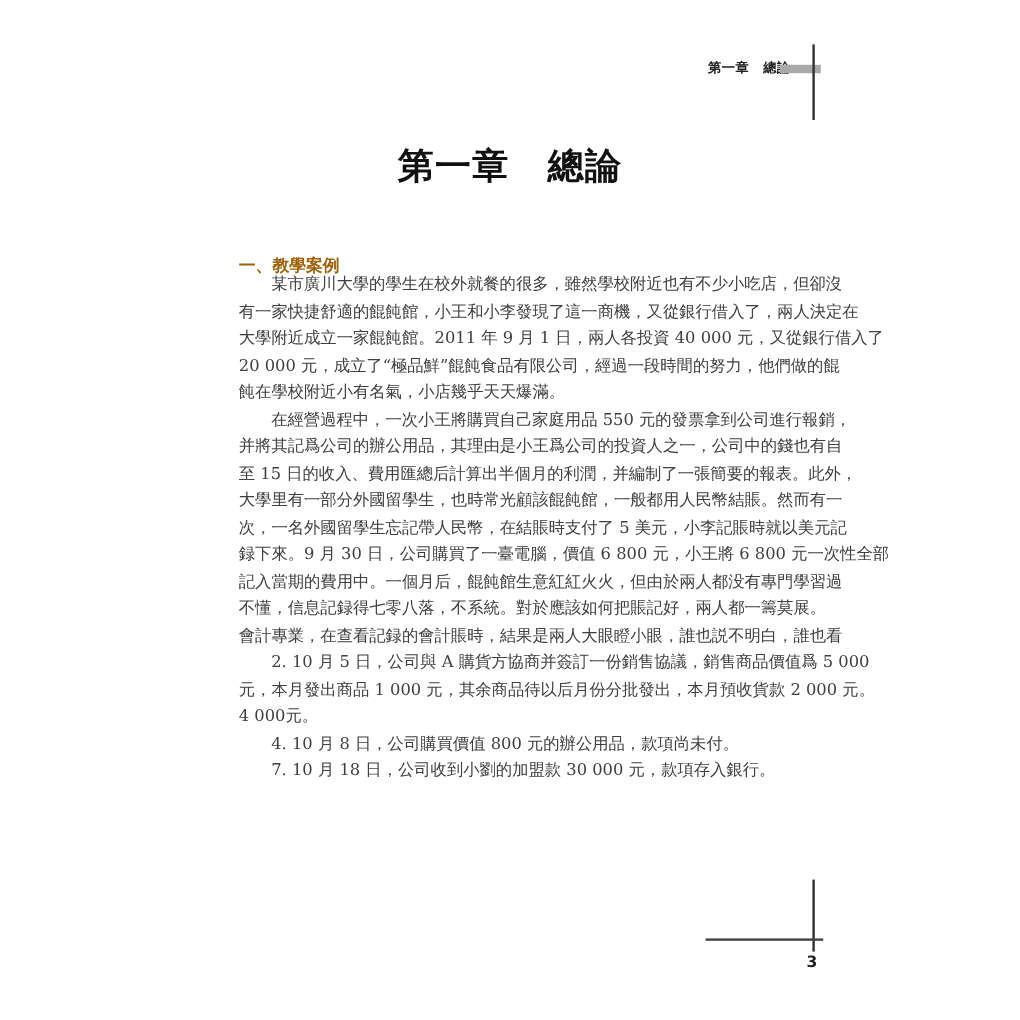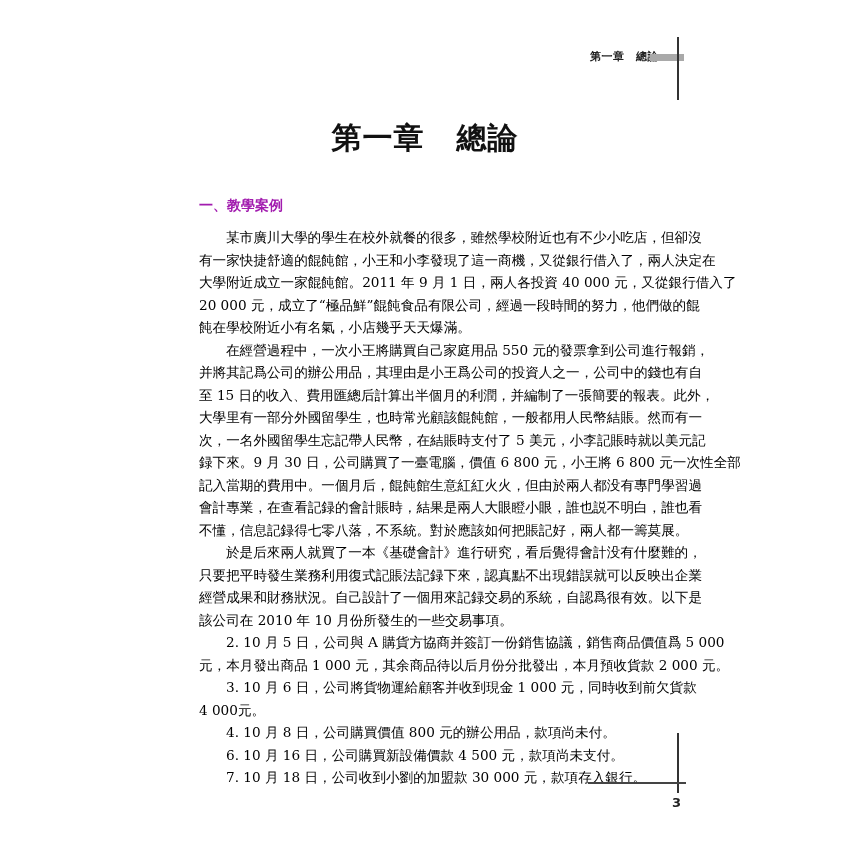--- a/index.html
+++ b/index.html
@@ -15,27 +15,27 @@
   }
   .header-bar { position: absolute; left: 650px; top: 54px; width: 34px; height: 7px; background: #a9a9a9; }
   .vline-top { position: absolute; left: 677px; top: 37px; width: 2px; height: 63px; background: #333; }
   .chapter-title {
     position: absolute; left: 0; width: 850px; top: 118px; text-align: center;
     font-size: 30px; font-weight: bold; letter-spacing: 1px; color: #111;
     font-family: "DejaVu Serif", "Liberation Serif", serif;
   }
   .chapter-title span.gap { display: inline-block; width: 32px; }
   .section-heading {
-    position: absolute; left: 199px; top: 197px; font-size: 14px; font-weight: bold;
-    font-family: "DejaVu Sans", "Liberation Sans", sans-serif; color: #a21caf;
+    position: absolute; left: 199px; top: 213px; font-size: 14px; font-weight: bold;
+    font-family: "DejaVu Sans", "Liberation Sans", sans-serif; color: #a16207;
   }
   .body { position: absolute; left: 199px; top: 226px; width: 460px; }
   .line {
     height: 22.5px; line-height: 22.5px; font-size: 13.6px; white-space: nowrap;
-    text-align: justify; text-align-last: justify; color: #000000;
+    text-align: justify; text-align-last: justify; color: #404040;
   }
   .line.indent { padding-left: 27px; }
   .line.last { text-align-last: left; }
   .vline-bottom { position: absolute; left: 677px; top: 733px; width: 2px; height: 60px; background: #333; }
   .hline-bottom { position: absolute; left: 588px; top: 782px; width: 98px; height: 2px; background: #444; }
   .page-number {
     position: absolute; left: 672px; top: 795px; font-size: 13px; font-weight: bold;
     font-family: "DejaVu Sans", "Liberation Sans", sans-serif; color: #222;
   }
 </style>
@@ -65,38 +65,30 @@
     </div>
 
     <div>
       <div class="line indent">在經營過程中，一次小王將購買自己家庭用品 550 元的發票拿到公司進行報銷，</div>
       <div class="line">并將其記爲公司的辦公用品，其理由是小王爲公司的投資人之一，公司中的錢也有自</div>
       <div class="line">至 15 日的收入、費用匯總后計算出半個月的利潤，并編制了一張簡要的報表。此外，</div>
       <div class="line">大學里有一部分外國留學生，也時常光顧該餛飩館，一般都用人民幣結賬。然而有一</div>
       <div class="line">次，一名外國留學生忘記帶人民幣，在結賬時支付了 5 美元，小李記賬時就以美元記</div>
       <div class="line">録下來。9 月 30 日，公司購買了一臺電腦，價值 6 800 元，小王將 6 800 元一次性全部</div>
       <div class="line">記入當期的費用中。一個月后，餛飩館生意紅紅火火，但由於兩人都没有專門學習過</div>
+      <div class="line last">不懂，信息記録得七零八落，不系統。對於應該如何把賬記好，兩人都一籌莫展。</div>
       <div class="line">會計專業，在查看記録的會計賬時，結果是兩人大眼瞪小眼，誰也説不明白，誰也看</div>
-      <div class="line last">不懂，信息記録得七零八落，不系統。對於應該如何把賬記好，兩人都一籌莫展。</div>
     </div>
 
-    <div>
-      <div class="line indent">於是后來兩人就買了一本《基礎會計》進行研究，看后覺得會計没有什麼難的，</div>
-      <div class="line">只要把平時發生業務利用復式記賬法記録下來，認真點不出現錯誤就可以反映出企業</div>
-      <div class="line">經營成果和財務狀況。自己設計了一個用來記録交易的系統，自認爲很有效。以下是</div>
-      <div class="line last">該公司在 2010 年 10 月份所發生的一些交易事項。</div>
-    </div>
 
     <div>
       <div class="line indent">2. 10 月 5 日，公司與 A 購貨方協商并簽訂一份銷售協議，銷售商品價值爲 5 000</div>
       <div class="line last">元，本月發出商品 1 000 元，其余商品待以后月份分批發出，本月預收貨款 2 000 元。</div>
-      <div class="line indent">3. 10 月 6 日，公司將貨物運給顧客并收到現金 1 000 元，同時收到前欠貨款</div>
       <div class="line last">4 000元。</div>
       <div class="line indent last">4. 10 月 8 日，公司購買價值 800 元的辦公用品，款項尚未付。</div>
-      <div class="line indent last">6. 10 月 16 日，公司購買新設備價款 4 500 元，款項尚未支付。</div>
       <div class="line indent last">7. 10 月 18 日，公司收到小劉的加盟款 30 000 元，款項存入銀行。</div>
 
     </div>
   </div>
 
   <div class="vline-bottom"></div>
   <div class="hline-bottom"></div>
   <div class="page-number">3</div>
 
 </div>

